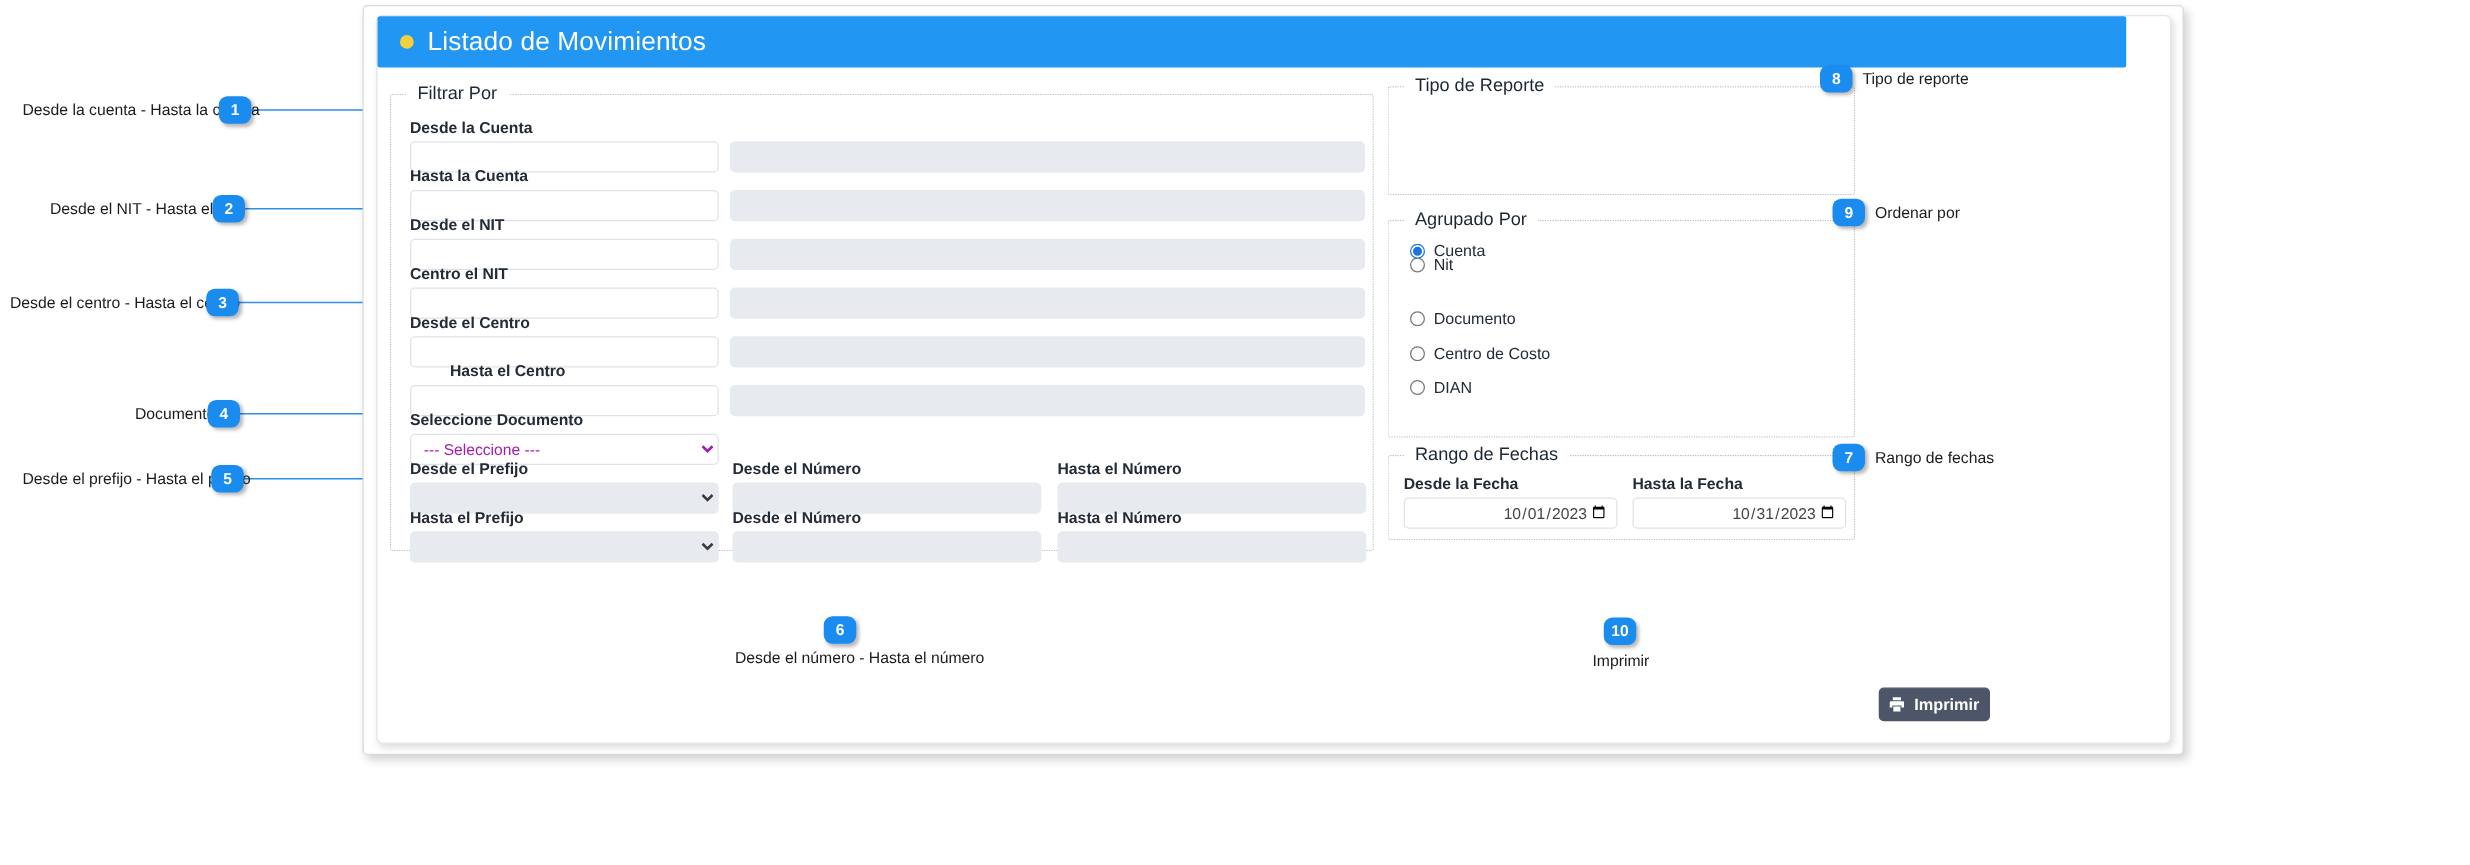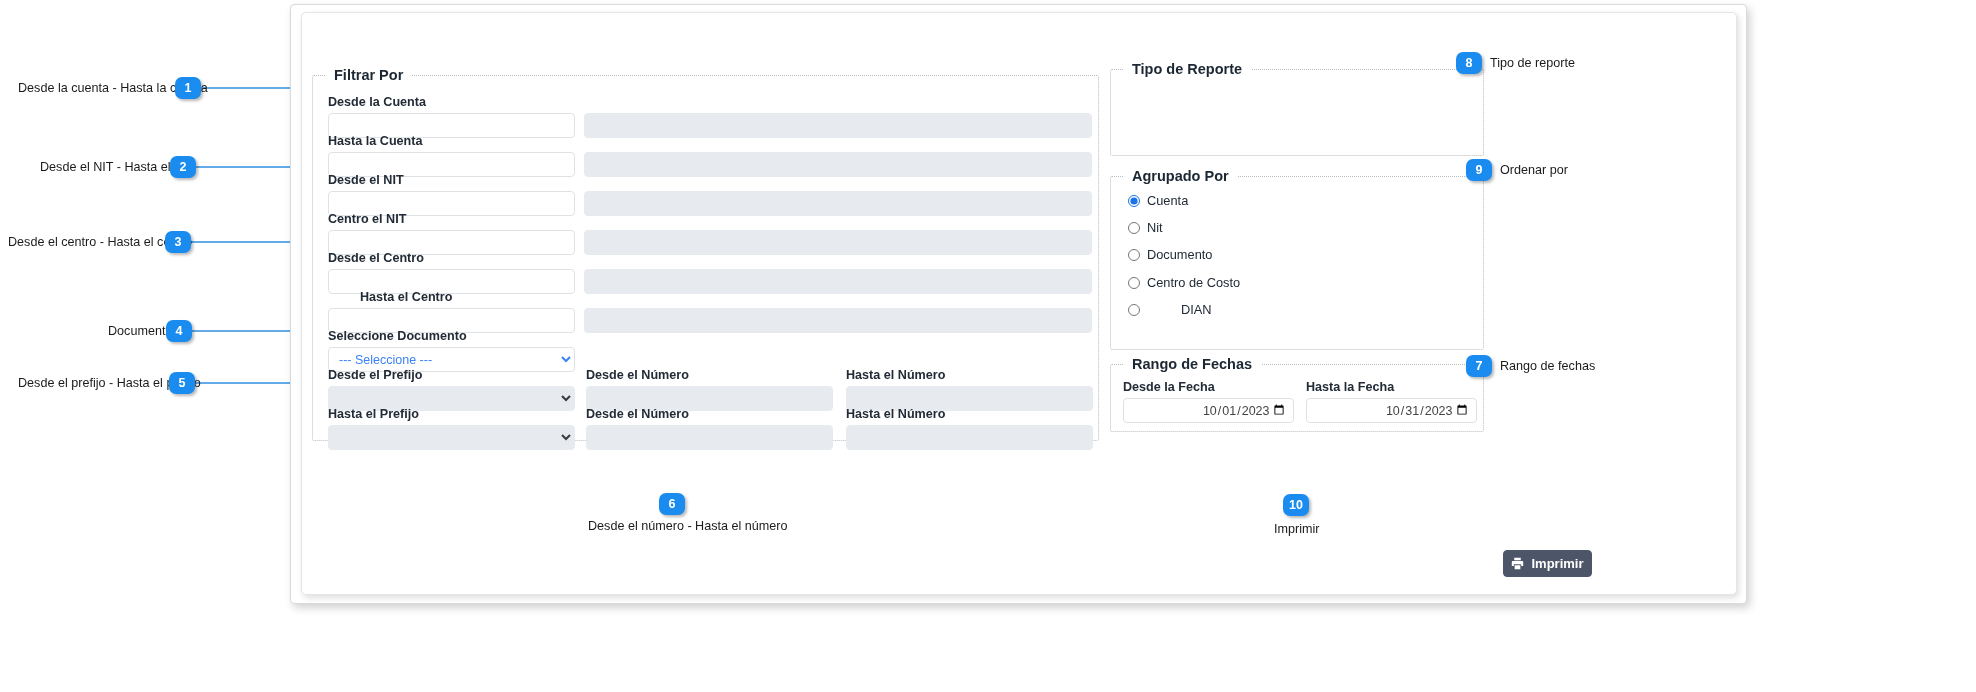--- a/index.html
+++ b/index.html
@@ -57,21 +57,21 @@
   
   fieldset.fs {
     position: absolute;
     margin: 0;
     border: 1px dotted #b9bcc0;
     border-radius: 2px;
     padding: 0;
   }
   fieldset.fs > legend {
     font-size: 14.5px;
-    font-weight: bold;
+    font-weight: normal;
     color: #1b2733;
     padding: 0 9px;
     margin-left: 12px;
   }
   .fs-inner { position: relative; width: 100%; height: 100%; }
 
   
   .fld-label {
     position: absolute;
     font-size: 12.6px;
@@ -102,21 +102,21 @@
     outline: none;
   }
   select.sel-white {
     position: absolute;
     height: 25px;
     background: #ffffff;
     border: 1px solid #dfe2e5;
     border-radius: 4px;
     font-size: 12.5px;
     padding: 0 6px;
-    color: #3b82f6;
+    color: #a21caf;
     outline: none;
   }
   select.sel-gray {
     position: absolute;
     height: 25px;
     background: #e7eaee;
     border: 1px solid #e7eaee;
     border-radius: 4px;
     font-size: 12.5px;
     padding: 0 6px;
@@ -218,20 +218,24 @@
 
     <line x1="1455" y1="170" x2="1469" y2="170" stroke="#2e8fe0" stroke-width="1.3"></line>
     <line x1="1083" y1="170" x2="1469" y2="170" stroke="#2e8fe0" stroke-width="1.3"></line>
 
     <line x1="1277" y1="466" x2="1295" y2="495" stroke="#2e8fe0" stroke-width="1.3"></line>
   </svg>
 
   <div class="outer-window">
     <div class="inner-card">
 
+      <div class="title-bar">
+        <span class="title-bullet"></span>
+        <span class="title-text">Listado de Movimientos</span>
+      </div>
 
       <fieldset class="fs" style="left:10px; top:54px; width:787px; height:374px;">
         <legend>Filtrar Por</legend>
         <div class="fs-inner">
 
           <label class="fld-label" style="left:15px; top:12px;">Desde la Cuenta</label>
           <input class="txt-in" style="left: 15px; top: 30px; width: 247px;" value="">
           <input class="txt-ro" style="left: 271px; top: 30px; width: 508px;" readonly="" value="">
 
           <label class="fld-label" style="left:15px; top:51px;">Hasta la Cuenta</label>
@@ -280,33 +284,33 @@
         <legend>Tipo de Reporte</legend>
       </fieldset>
 
       <fieldset class="fs" style="left:808px; top:155px; width:374px; height:182px;">
         <legend>Agrupado Por</legend>
         <div class="fs-inner">
           <div class="radio-row" style="left:17px; top:9px;">
             <input type="radio" name="agrupadoPor" checked="" style="">
             <span>Cuenta</span>
           </div>
-          <div class="radio-row" style="left:17px; top:36px;align-items:center;">
+          <div class="radio-row" style="left:17px; top:20px;align-items:center;">
             <input type="radio" name="agrupadoPor" style="">
             <span>Nit</span>
           </div>
           <div class="radio-row" style="left:17px; top:63px;">
             <input type="radio" name="agrupadoPor" style="">
             <span>Documento</span>
           </div>
           <div class="radio-row" style="left:17px; top:91px;">
             <input type="radio" name="agrupadoPor" style="">
             <span>Centro de Costo</span>
           </div>
-          <div class="radio-row" style="left:17px; top:118px;gap:34px;">
+          <div class="radio-row" style="left:17px; top:118px;">
             <input type="radio" name="agrupadoPor" style="">
             <span>DIAN</span>
           </div>
         </div>
       </fieldset>
 
       <fieldset class="fs" style="left:808px; top:343px; width:374px; height:76px;">
         <legend>Rango de Fechas</legend>
         <div class="fs-inner">
           <label class="fld-label" style="left:12px; top:8px;">Desde la Fecha</label>

